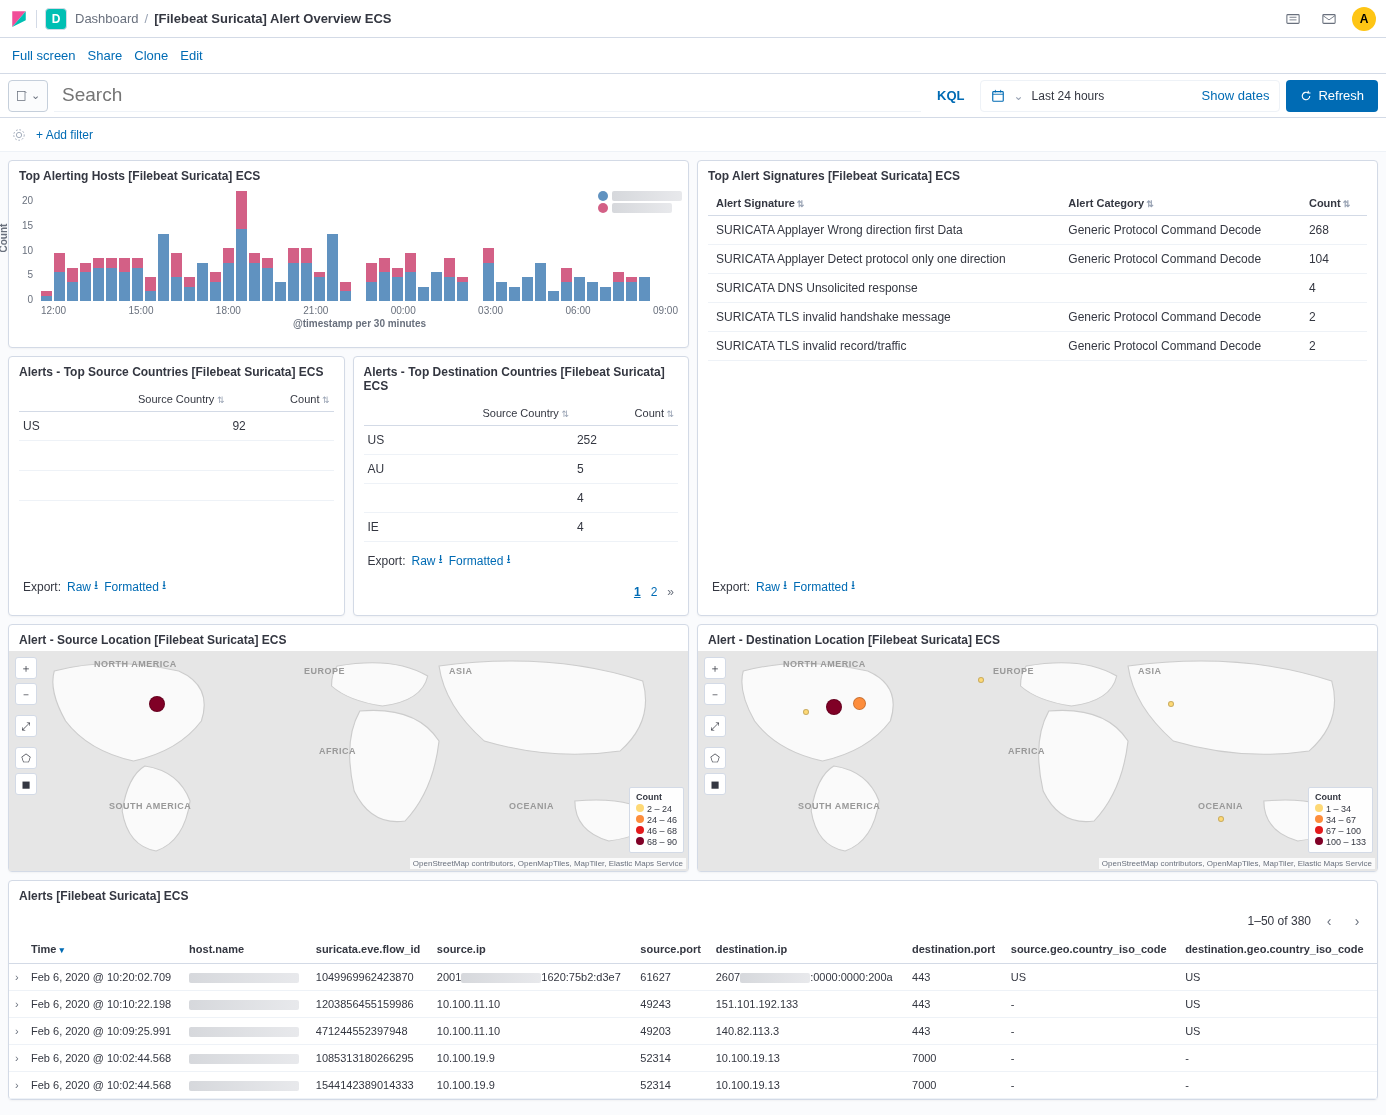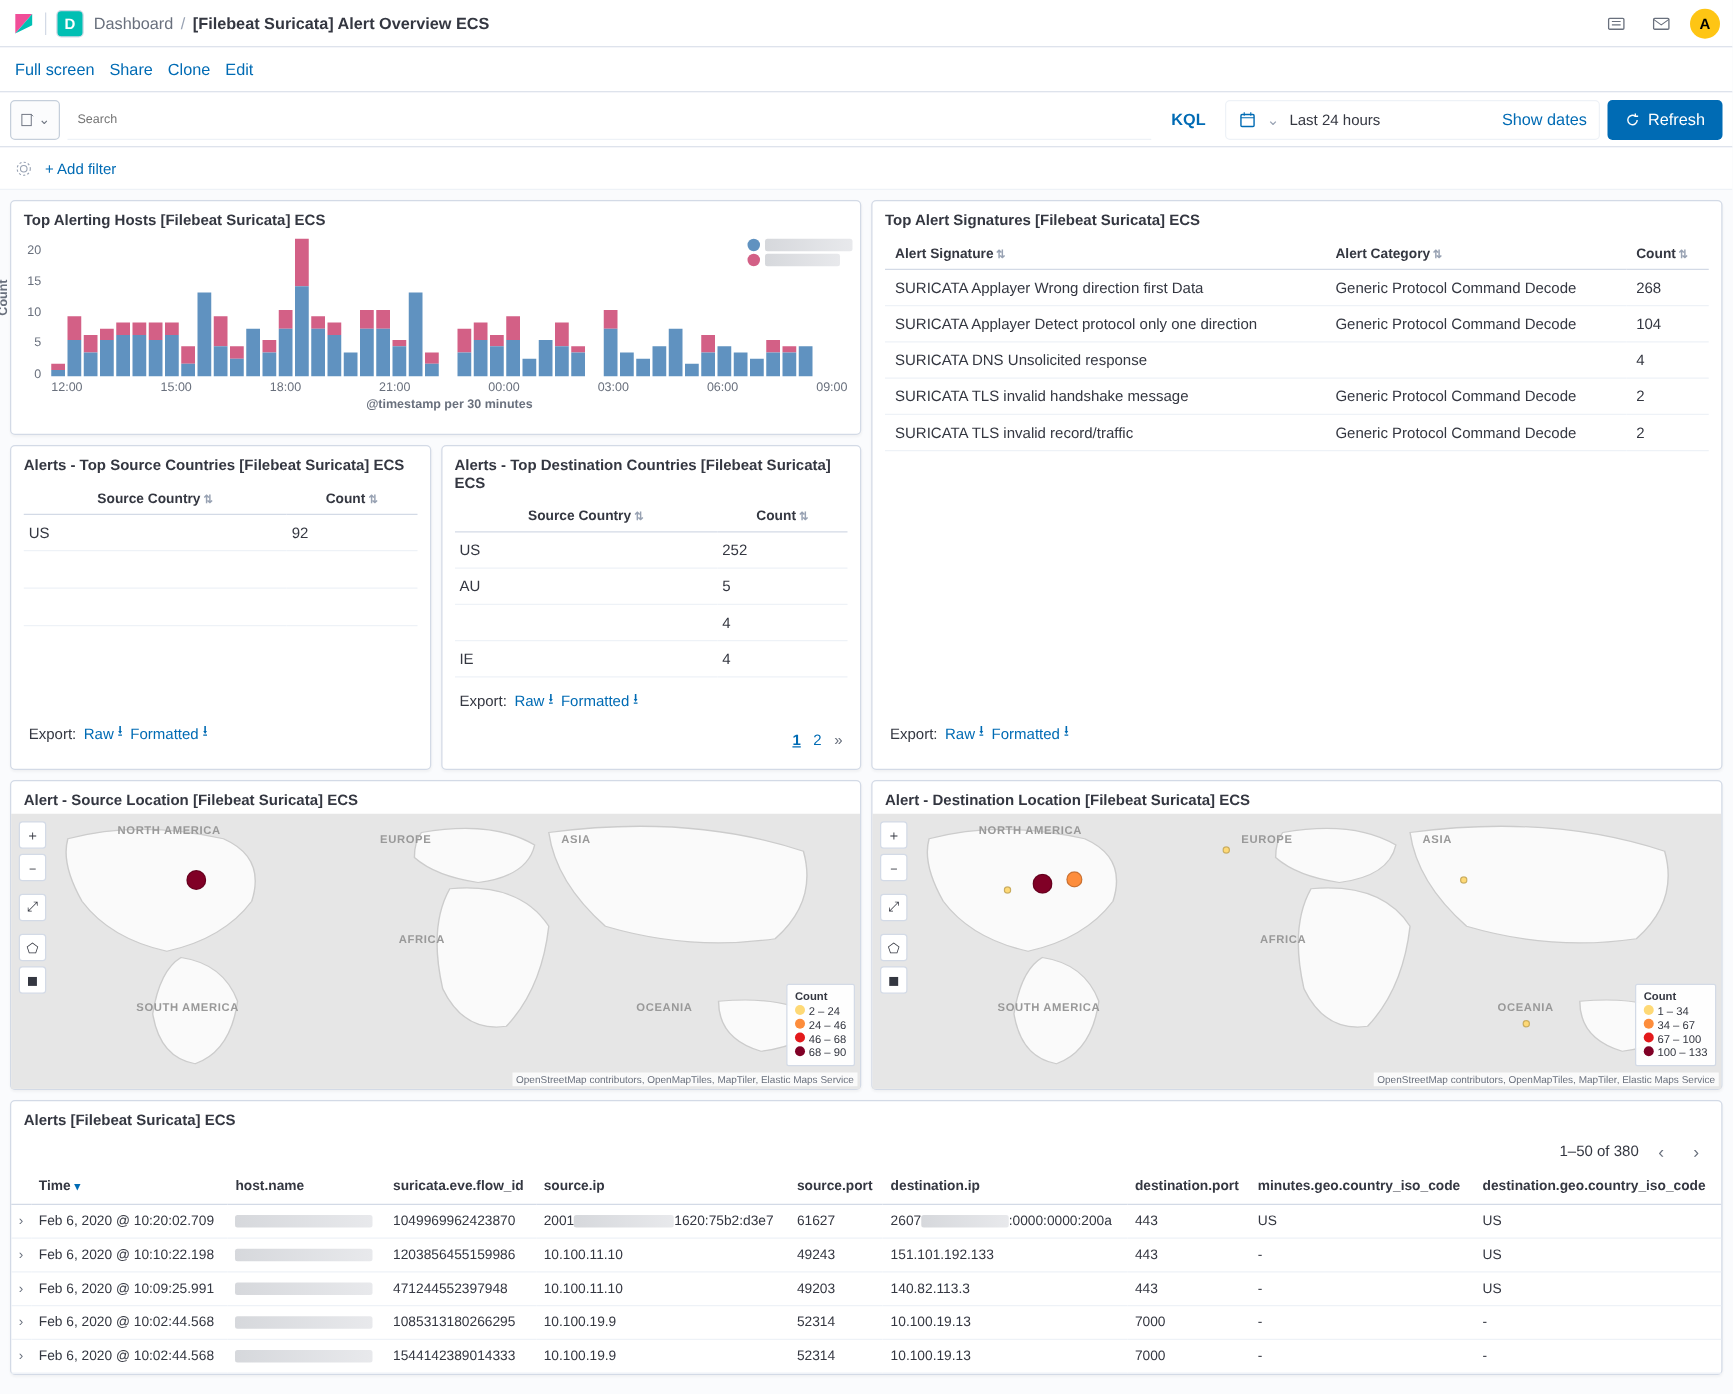--- a/index.html
+++ b/index.html
@@ -13,21 +13,21 @@
 .breadcrumb .link{color:#69707d}
 .breadcrumb .current{color:#343741;font-weight:600}
 .header-right{margin-left:auto;display:flex;align-items:center;gap:10px}
 .header-icon-btn{width:26px;height:26px;display:flex;align-items:center;justify-content:center;border-radius:4px;color:#69707d;cursor:pointer}
 .avatar{width:24px;height:24px;border-radius:50%;background:#fec514;color:#000;font-weight:700;display:flex;align-items:center;justify-content:center;font-size:12px}
 .toolbar{display:flex;align-items:center;height:36px;border-bottom:1px solid #d3dae6;background:#fff;padding:0 12px;gap:12px}
 .toolbar .tb-link{color:#006bb4;font-size:13px;cursor:pointer}
 .query-row{display:flex;align-items:center;height:44px;padding:6px 8px;gap:6px;border-bottom:1px solid #d3dae6;background:#fff}
 .filter-btn{height:32px;width:40px;border:1px solid #c5cfdb;background:#fbfcfd;border-radius:4px;display:flex;align-items:center;justify-content:center;color:#69707d;cursor:pointer;gap:3px;font-size:11px}
 .search-input{flex:1;height:32px;display:flex;align-items:center;border:none;border-bottom:1px solid #eef2f7;background:transparent;padding:0 8px}
-.search-input input{border:none;outline:none;width:100%;font-size:10px;background:transparent}
+.search-input input{border:none;outline:none;width:100%;font-size:19px;background:transparent}
 .kql-label{color:#006bb4;font-weight:600;font-size:13px;padding:0 10px;cursor:pointer}
 .date-picker{height:32px;border:1px solid #eef2f7;border-radius:4px;display:flex;align-items:center;padding:0 10px;gap:8px;color:#343741;cursor:pointer;min-width:300px}
 .date-picker .cal-icon{color:#006bb4}
 .show-dates{color:#006bb4;margin-left:auto;font-size:13px}
 .refresh-btn{height:32px;background:#006bb4;color:#fff;border-radius:4px;padding:0 14px;display:flex;align-items:center;gap:6px;cursor:pointer;font-size:13px;font-weight:500}
 .filters-bar{display:flex;align-items:center;height:34px;padding:0 12px;gap:10px;background:#fff;border-bottom:1px solid #eef2f7}
 .filters-bar .gear{color:#98a2b3;cursor:pointer}
 .add-filter{color:#006bb4;font-size:12px;cursor:pointer}
 .dashboard-body{padding:8px}
 .grid{display:grid;gap:8px}
@@ -46,21 +46,21 @@
 .bar-b{background:#d36086;width:100%}
 .y-axis{position:absolute;left:6px;top:8px;height:110px;display:flex;flex-direction:column;justify-content:space-between;font-size:10px;color:#69707d;align-items:flex-end;width:18px}
 .x-axis{display:flex;justify-content:space-between;font-size:10px;color:#69707d;padding:4px 2px 0;margin-left:0}
 .x-title{text-align:center;font-size:10px;color:#69707d;font-weight:600;margin-top:2px}
 .y-title{position:absolute;left:-6px;top:50%;transform:rotate(-90deg) translateX(20px);transform-origin:left;font-size:10px;color:#69707d;font-weight:600}
 .tbl{width:100%;border-collapse:collapse;font-size:12px}
 .tbl th{text-align:left;font-weight:700;font-size:11px;color:#343741;padding:6px 8px;border-bottom:1px solid #d3dae6}
 .tbl td{padding:7px 8px;border-bottom:1px solid #eef2f7;font-size:12px}
 .tbl th .sort-icon{color:#98a2b3;margin-left:2px;font-size:9px}
 .small-tbl{width:100%;border-collapse:collapse;font-size:12px}
-.small-tbl th{text-align:center;font-weight:700;padding:6px 4px;border-bottom:1px solid #d3dae6;font-size:11px}
+.small-tbl th{text-align:right;font-weight:400;padding:6px 4px;border-bottom:1px solid #d3dae6;font-size:11px}
 .small-tbl td{padding:7px 4px;border-bottom:1px solid #eef2f7}
 .export-row{display:flex;align-items:center;gap:6px;font-size:12px;padding:8px 4px;color:#343741}
 .export-row .exp-link{color:#006bb4;cursor:pointer;display:flex;align-items:center;gap:3px}
 .paginate{display:flex;justify-content:flex-end;gap:10px;font-size:12px;padding:6px 4px;align-items:center}
 .paginate .pg{color:#006bb4;cursor:pointer}
 .paginate .pg.current{font-weight:700;text-decoration:underline}
 .paginate .pg-arrow{color:#69707d;cursor:pointer}
 .map-panel .panel-body{padding:0;position:relative;height:220px}
 .map-canvas{width:100%;height:100%;background:#e6e6e6;position:relative;overflow:hidden}
 .map-continent{position:absolute;font-size:9px;font-weight:700;color:#999;letter-spacing:0.5px;text-align:center}
@@ -659,21 +659,21 @@
         <thead>
             <tr>
           <th></th>
           <th class="time-col"><span>Time</span> <span class="caret">▾</span></th>
           <th>host.name</th>
           <th>suricata.eve.flow_id</th>
           <th>source.ip</th>
           <th>source.port</th>
           <th>destination.ip</th>
           <th>destination.port</th>
-          <th>minutes.geo.country_iso_code</th>
+          <th>source.geo.country_iso_code</th>
           <th>destination.geo.country_iso_code</th>
         </tr>
           </thead>
         <tbody id="alerts-rows">
             <tr>
               <td class="expand">›</td>
               <td>Feb 6, 2020 @ 10:20:02.709</td>
               <td><span class="redact" style="width:110px"></span></td>
               <td>1049969962423870</td>
               <td>2001<span class="redact" style="width:80px"></span>1620:75b2:d3e7</td>

